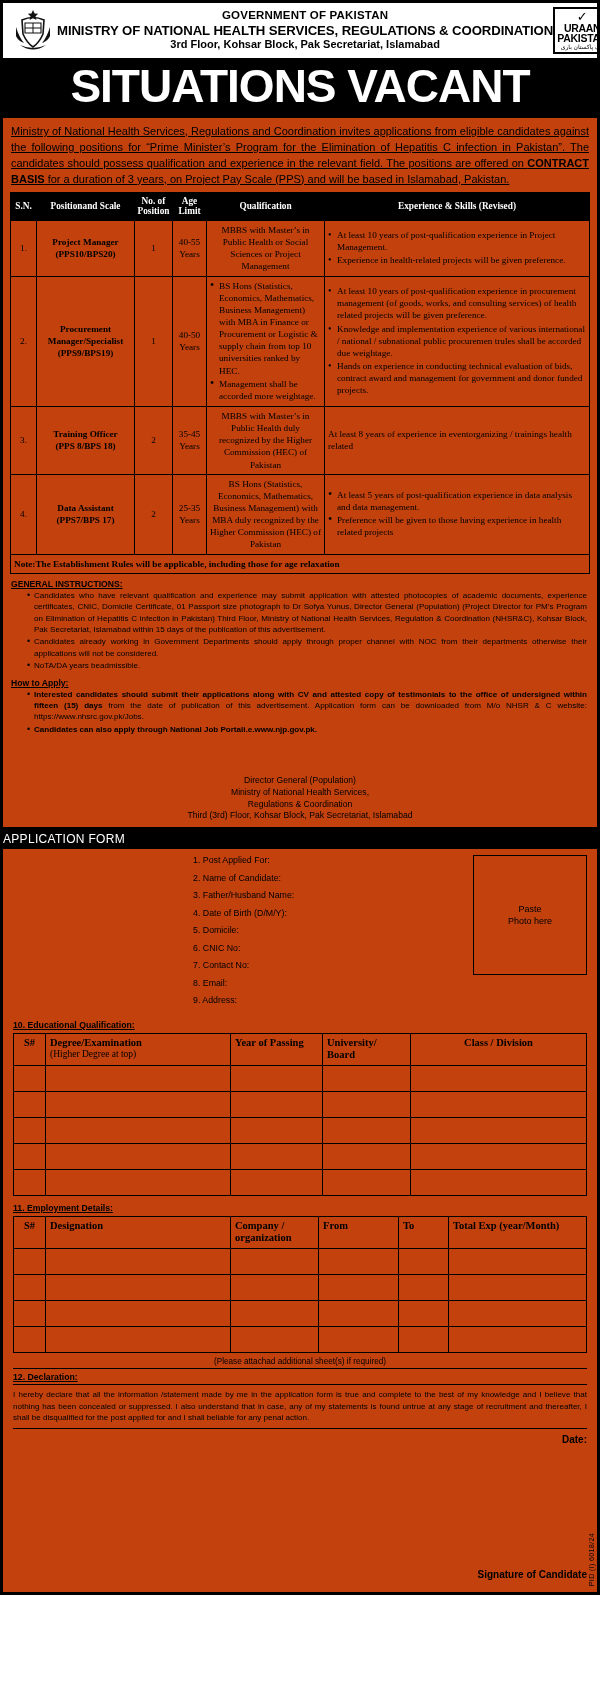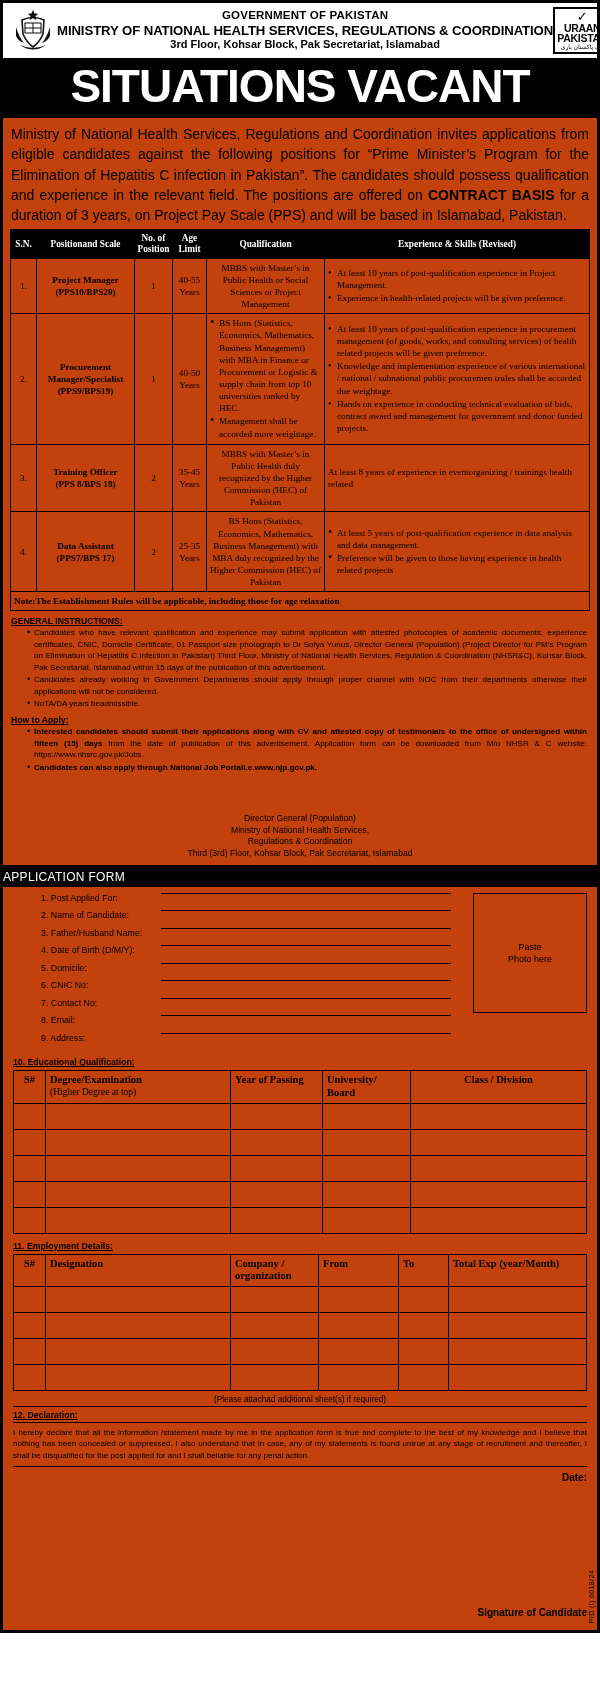--- a/index.html
+++ b/index.html
@@ -73,24 +73,25 @@
     text-align: center;
     font-size: 46px;
     font-weight: bold;
     letter-spacing: -1px;
     padding: 2px 0 8px 0;
     line-height: 1.02;
   }
 
   
   .intro {
-    font-size: 14px;
+    font-size: 11px;
     line-height: 1.45;
     text-align: justify;
     padding: 6px 8px 4px 8px;
+    text-decoration: underline;
   }
   .intro b { font-weight: bold; }
 
   
   .tbl-wrap { padding: 0 7px; }
   table.jobs {
     width: 100%;
     border-collapse: collapse;
     table-layout: fixed;
   }
@@ -189,23 +190,24 @@
     font-weight: normal;
     letter-spacing: .3px;
     padding: 3px 0;
     border-top: 2px solid #000;
   }
   .form-body { padding: 6px 10px 4px 10px; }
   .form-top { display: flex; }
   .fields { flex: 1 1 auto; padding-left: 28px; }
   .frow {
     display: flex;
-    align-items: flex-start;
+    align-items: center;
     font-size: 8.8px;
     height: 17.5px;
+    flex-direction: column;
   }
   .flabel { width: 120px; flex: 0 0 120px; padding-bottom: 1px; }
   .fline { flex: 1 1 auto; border-bottom: 1.4px solid #000; margin: 0 14px 4px 0; }
   .photo-box {
     width: 112px; flex: 0 0 112px;
     height: 118px;
     border: 1.6px solid #000;
     margin-left: 8px;
     display: flex;
     align-items: center;

